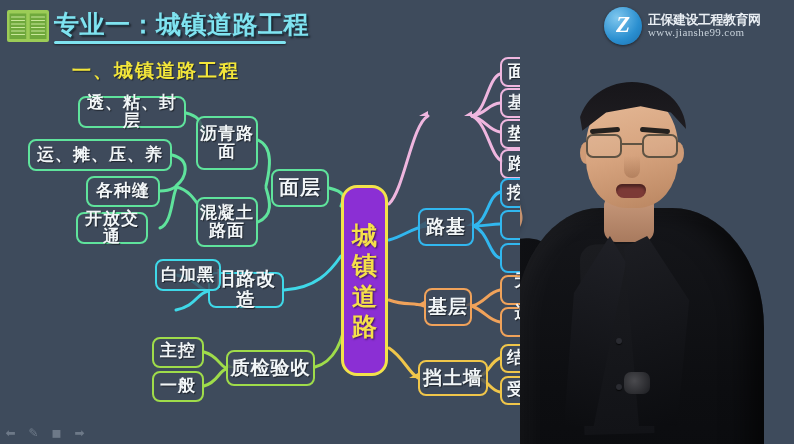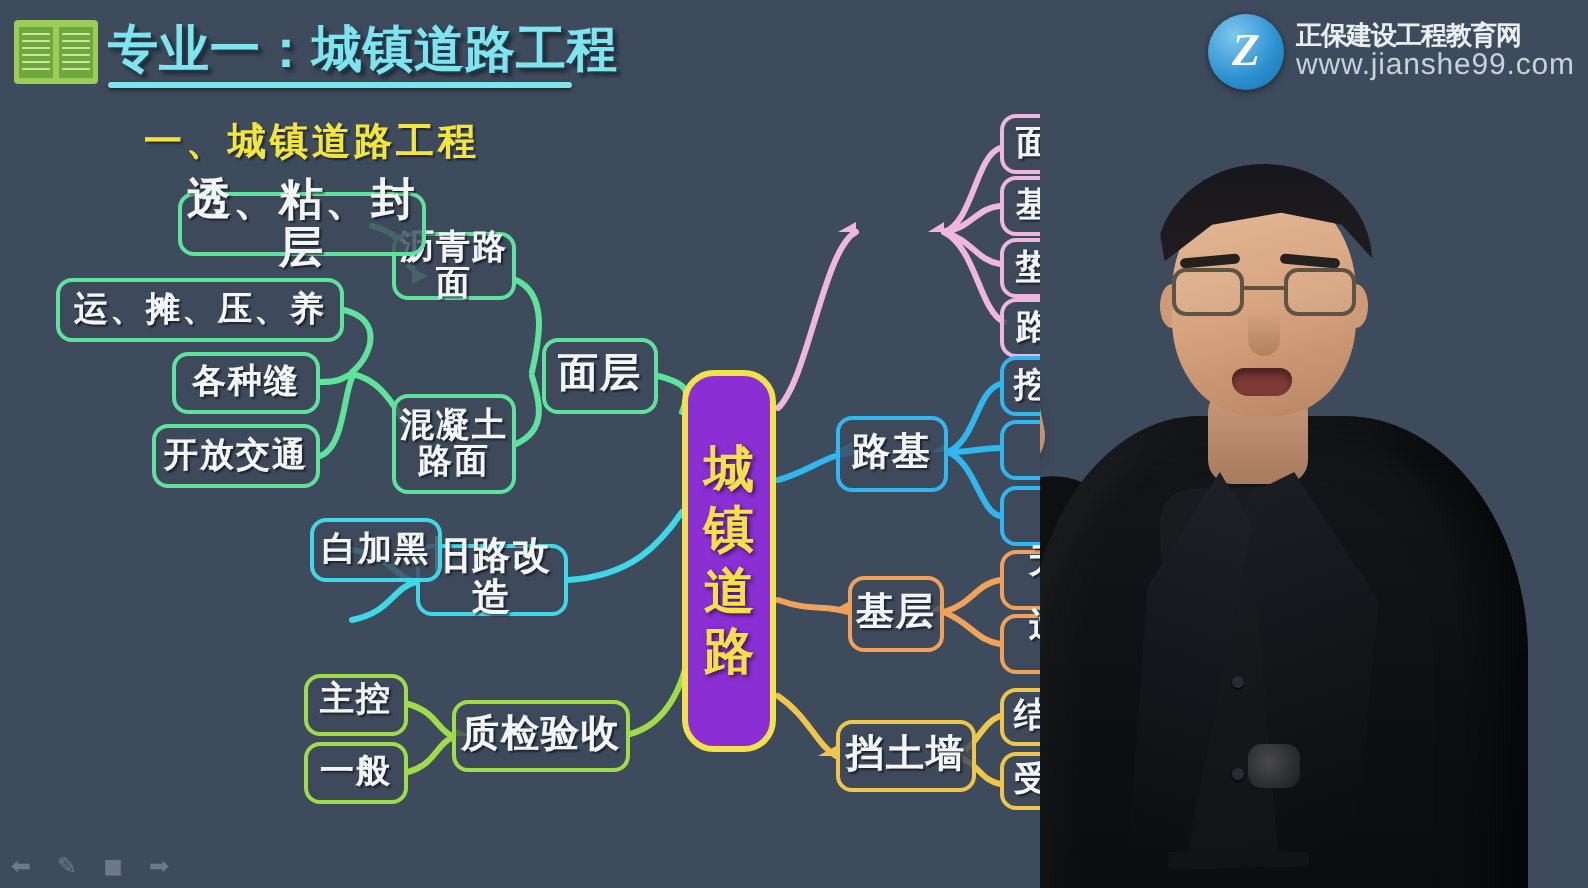--- a/index.html
+++ b/index.html
@@ -170,22 +170,22 @@
     position:absolute; left:50%; top:50%; transform: translate(-50%,-52%);
     color:#ffffff; font-size: 23px; font-weight: bold; font-style: italic;
     font-family: "Liberation Serif", serif;
   }
   #logo-text { line-height: 1.05; }
   #logo-name {
     font-size: 13px; font-weight: bold; color: #e9eef3; white-space: nowrap;
     letter-spacing: -0.5px;
   }
   #logo-url {
-    font-size: 15px; color: #c7d1da; letter-spacing: .4px; white-space: nowrap;
-    font-family: Liberation Sans, sans-serif;
+    font-size: 11px; color: #c7d1da; letter-spacing: .4px; white-space: nowrap;
+    font-family: Liberation Serif, serif;
   }
 
   
   #section-heading {
     position: absolute; left: 72px; top: 58px;
     font-size: 19px; font-weight: bold; color: #f3e63a;
     font-family: "Liberation Serif", "DejaVu Serif", serif;
     letter-spacing: 2px; z-index: 35;
     text-shadow: 1px 1px 1px rgba(0,0,0,.5);
   }
@@ -343,31 +343,31 @@
 
     <div id="center-node">
       <span>城</span>
       <span>镇</span>
       <span>道</span>
       <span>路</span>
     </div>
 
     <div class="node green" style="left:271px; top:169px; width:58px; height:38px; font-size:20px;">面层</div>
 
-    <div class="node green" style="left:196px; top:116px; width:62px; height:34px; font-size:17px;">沥青路面</div>
+    <div class="node green" style="left:196px; top:116px; width:62px; height:54px; font-size:17px;">沥青路面</div>
 
     <div class="node green" style="left:196px; top:197px; width:62px; height:50px; font-size:17px;">混凝土路面</div>
 
-    <div class="node green" style="left:89px; top:96px; width:124px; height:32px; font-size:22px;">透、粘、封层</div>
+    <div class="node green" style="left:78px; top:96px; width:108px; height:32px; font-size:17px;">透、粘、封层</div>
 
     <div class="node green" style="left:28px; top:139px; width:144px; height:32px; font-size:17px;">运、摊、压、养</div>
 
     <div class="node green" style="left:86px; top:176px; width:74px; height:31px; font-size:17px;">各种缝</div>
 
-    <div class="node green" style="left:76px; top:212px; width:84px; height:32px; font-size:17px;">开放交通</div>
+    <div class="node green" style="left:76px; top:212px; width:72px; height:32px; font-size:17px;">开放交通</div>
 
     <div class="node cyan" style="left:208px; top:272px; width:76px; height:36px; font-size:19px;">旧路改造</div>
 
     <div class="node cyan" style="left:110px; top:259px; width:66px; height:32px; font-size:17px;margin-left:45px;">白加黑</div>
 
 
     <div class="node lgreen" style="left:226px; top:350px; width:89px; height:36px; font-size:19px;">质检验收</div>
 
     <div class="node lgreen" style="left:152px; top:337px; width:52px; height:31px; font-size:17px;font-family:Liberation Mono, monospace;">主控</div>
 

